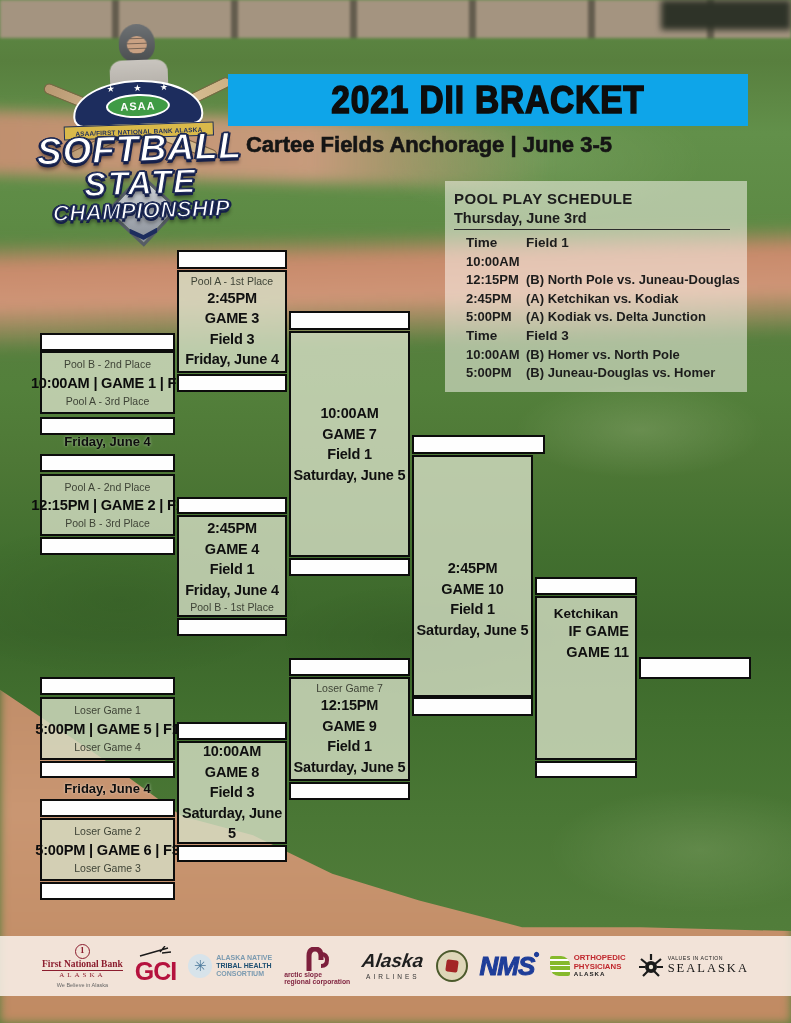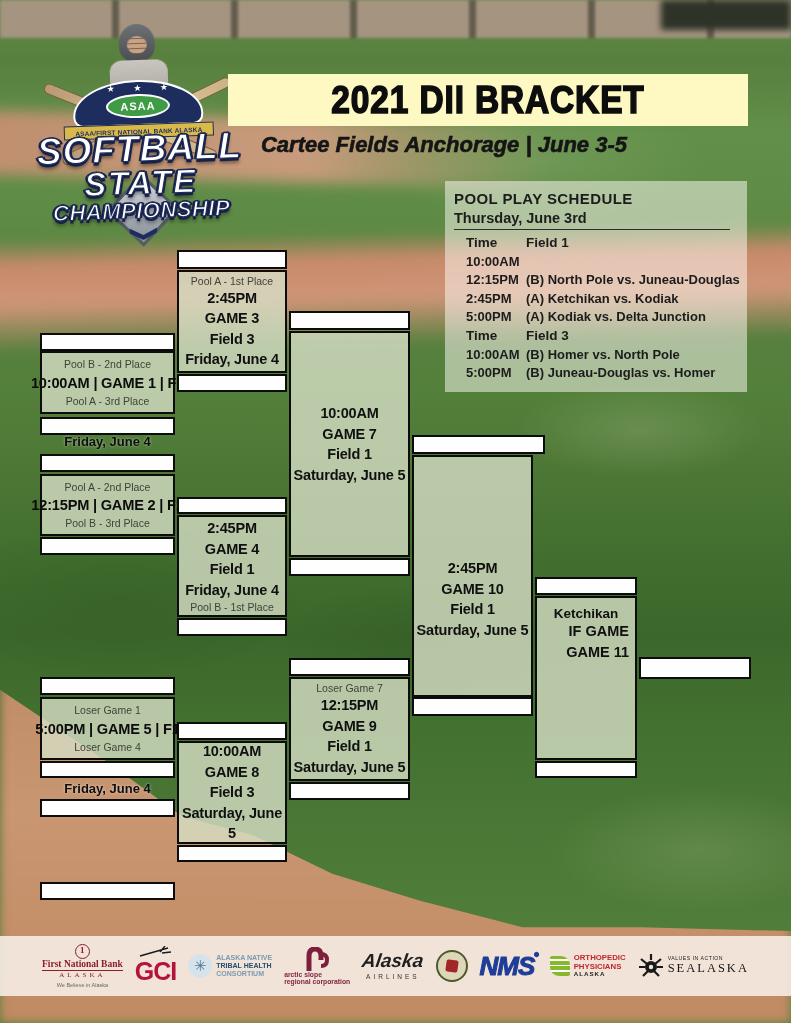--- a/index.html
+++ b/index.html
@@ -31,22 +31,22 @@
      background:linear-gradient(180deg,rgba(200,138,107,0) 0%,#c88a6b 22%,#cf9577 55%,rgba(207,149,119,0) 96%);}
   .dirt-bottom{position:absolute;left:0;top:640px;width:791px;height:383px;filter:blur(5px);
      background:linear-gradient(180deg,#bd8a65 0%,#c99672 45%,#c08a62 100%);
      clip-path:polygon(0 13%,13% 31%,23% 46%,32% 51%,42% 61%,53% 68%,66% 75%,81% 75%,100% 76%,100% 100%,0 100%);}
 
   
   .banner{position:absolute;left:228px;top:74px;width:520px;height:52px;
      display:flex;align-items:center;justify-content:center;}
   .banner-text{font-size:38px;font-weight:bold;color:#0d0d0d;letter-spacing:1px;
      transform:scaleX(.88);-webkit-text-stroke:1.6px #0d0d0d;white-space:nowrap;}
-  .subtitle{position:absolute;left:244px;top:132px;width:400px;text-align:center;
-     font-size:22px;font-weight:bold;color:#151515;font-style:italic;-webkit-text-stroke:.6px #151515;}
+  .subtitle{position:absolute;left:229px;top:132px;width:400px;text-align:center;
+     font-size:22px;font-weight:bold;color:#151515;-webkit-text-stroke:.6px #151515;}
 
   
   .logo{position:absolute;left:30px;top:16px;width:218px;height:240px;transform:rotate(-2deg);}
   .catcher{position:absolute;left:78px;top:8px;width:66px;height:96px;filter:blur(.6px);}
   .catcher .helmet{position:absolute;left:14px;top:0;width:36px;height:38px;border-radius:50% 50% 42% 42%;
      background:linear-gradient(180deg,#6d7174,#4b4e50);}
   .catcher .face{position:absolute;left:22px;top:12px;width:20px;height:18px;border-radius:50%;
      background:#c9a183 repeating-linear-gradient(0deg,rgba(40,40,40,.5) 0 1.5px,transparent 1.5px 5px);}
   .catcher .torso{position:absolute;left:4px;top:36px;width:58px;height:58px;border-radius:12px;
      background:linear-gradient(180deg,#c9c5bf,#9d9890);}
@@ -161,21 +161,21 @@
       <div class="stars">★ ★ ★</div>
       <div class="asaa-oval">ASAA</div>
     </div>
     <div class="ribbon">ASAA/FIRST NATIONAL BANK ALASKA</div>
     <div class="logo-word w1">SOFTBALL</div>
     <div class="logo-word w2">STATE</div>
     <div class="logo-word w3">CHAMPIONSHIP</div>
     <div class="chev"></div>
   </div>
 
-  <div class="banner" style="background:#fef9c3;">
+  <div class="banner" style="background:#0ea5e9;">
     <div class="banner-text">2021 DII BRACKET</div>
   </div>
   <div class="subtitle">Cartee Fields Anchorage | June 3-5</div>
 
   <div class="pool">
     <div class="pool-title">POOL PLAY SCHEDULE</div>
     <div class="pool-date">Thursday, June 3rd</div>
     <div class="pool-row pool-head">
       <span class="t">Time</span>
       <span>Field 1</span>
@@ -282,20 +282,25 @@
   <div class="gbox" style="left:40px;top:697px;width:135px;height:63px;">
     <div class="sub">Loser Game 1</div>
     <div class="mainline">5:00PM | GAME 5 | F1</div>
     <div class="sub">Loser Game 4</div>
   </div>
   <div class="slot" style="left:40px;top:761px;width:135px;height:17px;"></div>
 
   <div class="float-label" style="left:40px;top:781px;width:135px;">Friday, June 4</div>
 
   <div class="slot" style="left:40px;top:799px;width:135px;height:18px;"></div>
+  <div class="gbox" style="left:40px;top:818px;width:135px;height:63px;">
+    <div class="sub">Loser Game 2</div>
+    <div class="mainline">5:00PM | GAME 6 | F3</div>
+    <div class="sub">Loser Game 3</div>
+  </div>
   <div class="slot" style="left:40px;top:882px;width:135px;height:18px;"></div>
 
   <div class="slot" style="left:177px;top:722px;width:110px;height:18px;"></div>
   <div class="gbox center" style="left:177px;top:741px;width:110px;height:103px;">
     <div class="bline">10:00AM</div>
     <div class="bline">GAME 8</div>
     <div class="bline">Field 3</div>
     <div class="bline">Saturday, June 5</div>
   </div>
   <div class="slot" style="left:177px;top:845px;width:110px;height:17px;"></div>

